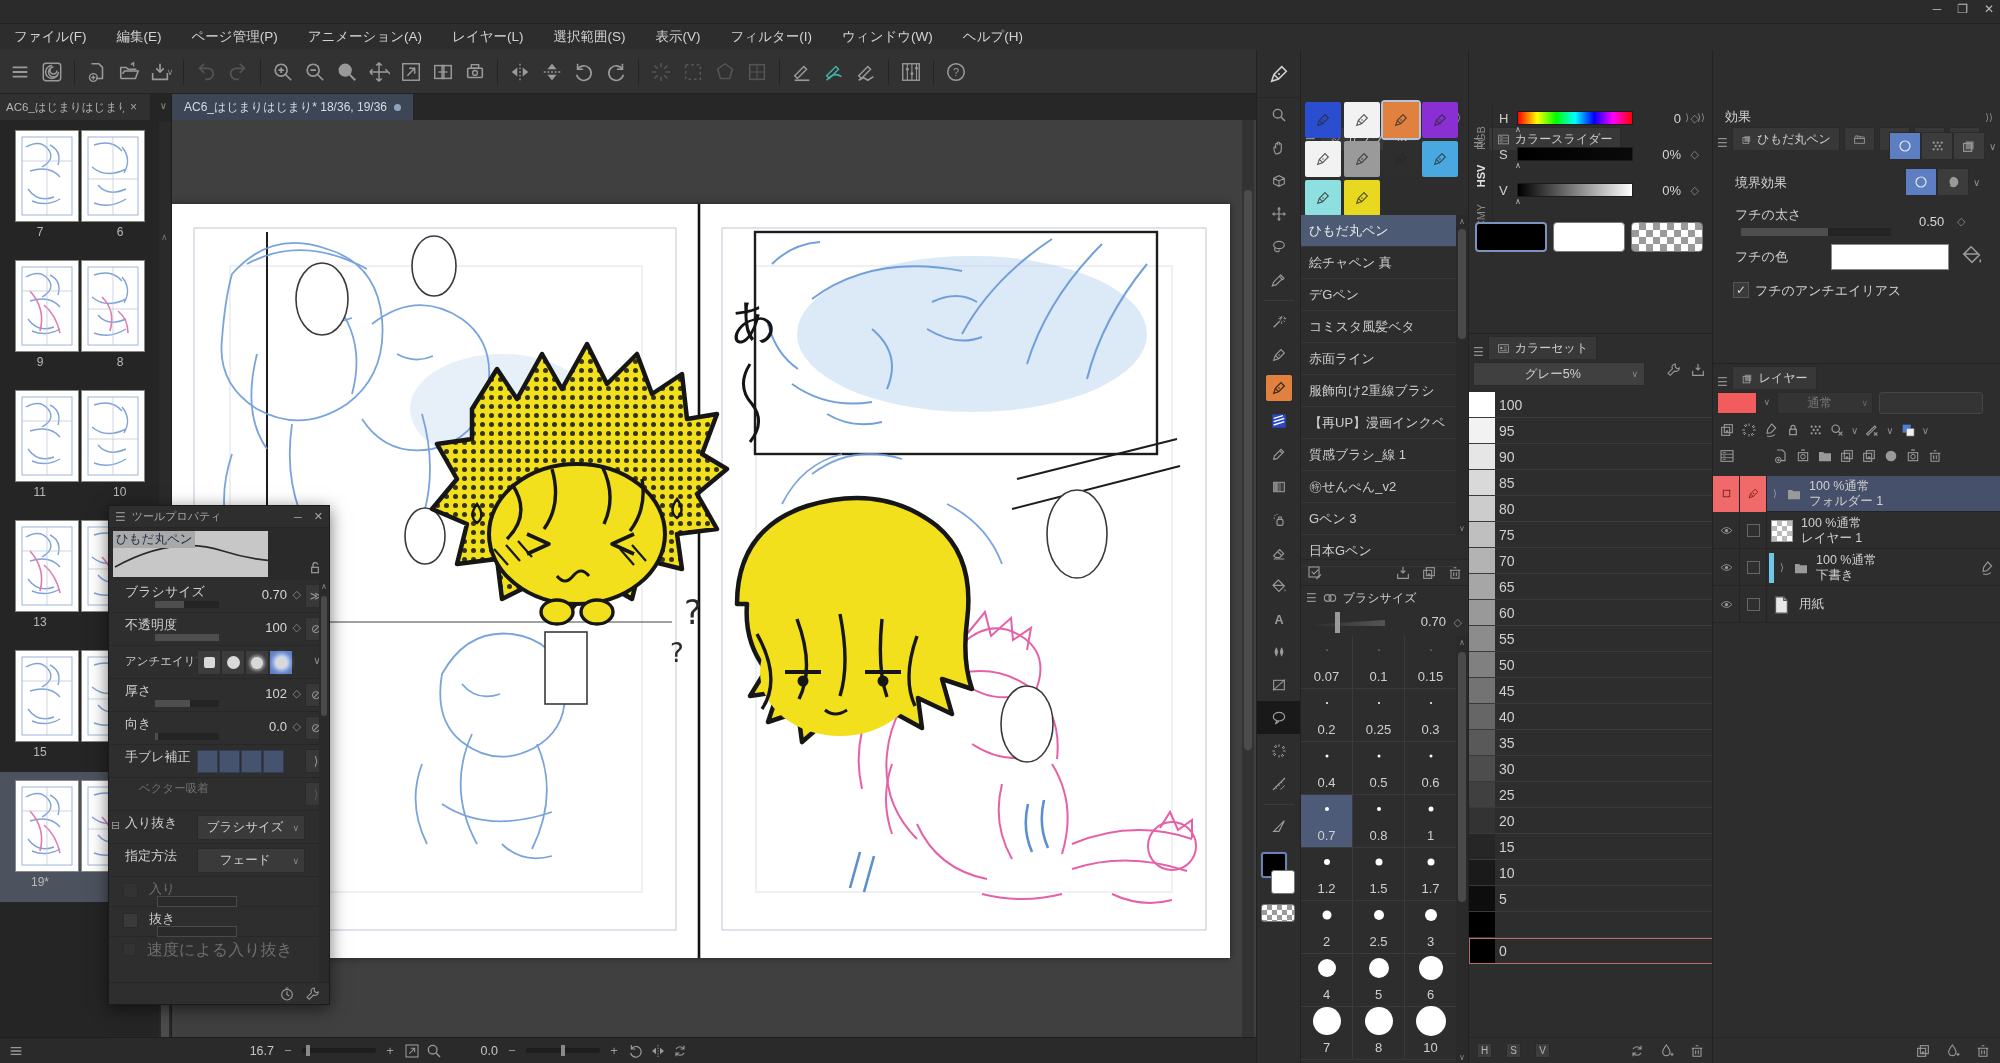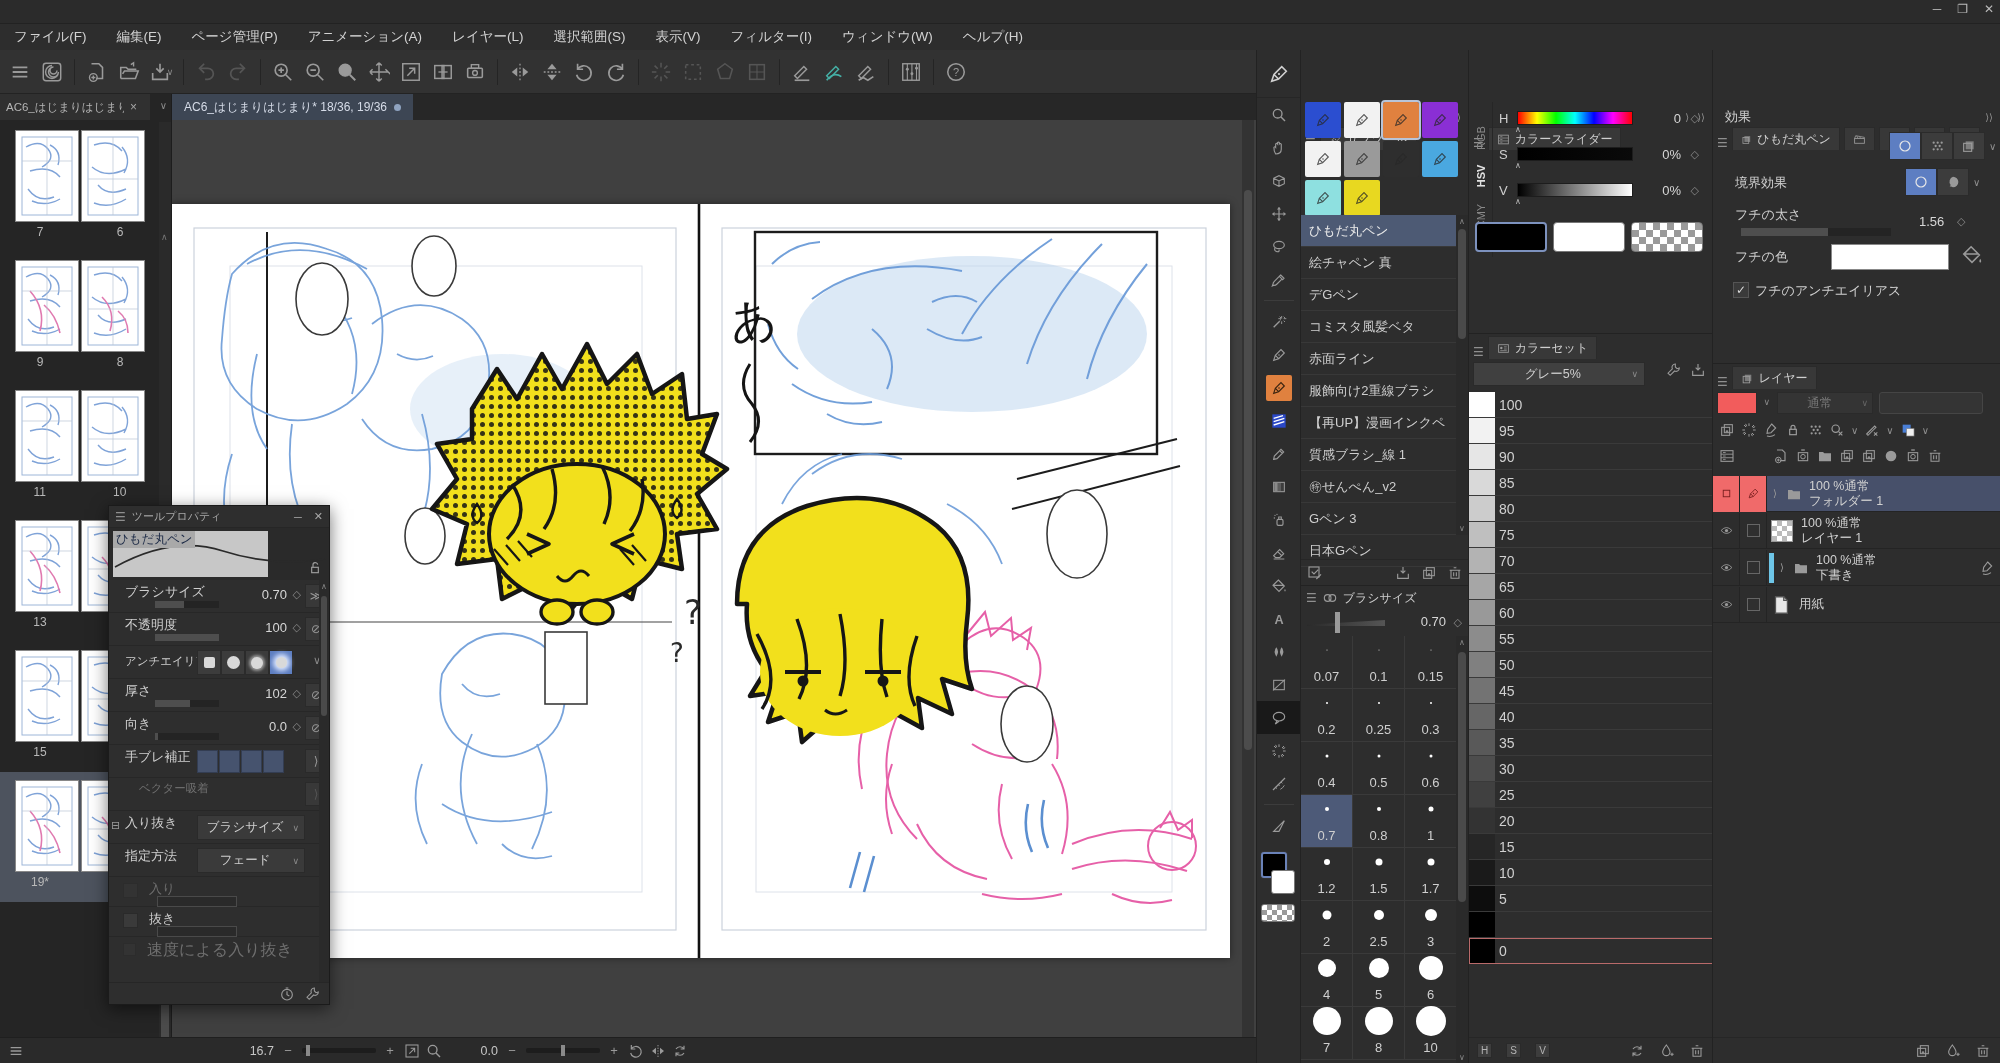--- a/index.html
+++ b/index.html
@@ -1875,21 +1875,21 @@
             <svg class="ic sm">
               <use href="#s-blob"></use>
             </svg>
           </div>
         <span class="chev" style="margin-left:4px">∨</span>
       </div>
       <div class="lp-lab" style="left:22px;top:104px">フチの太さ</div>
       <div class="lp-slider" style="left:28px;top:126px">
           <i></i>
         </div>
-      <div class="lp-val" style="left:206px;top:112px">1.56</div>
+      <div class="lp-val" style="left:206px;top:112px">0.50</div>
       <span class="lp-spin" style="left:244px;top:113px">◇</span>
       <div class="lp-lab" style="left:22px;top:146px">フチの色</div>
       <div class="lp-colorsw" style="left:118px;top:142px"></div>
       <svg class="ic" style="position:absolute;left:248px;top:142px">
           <use href="#s-fill"></use>
         </svg>
       <div class="lp-chk" style="left:20px;top:180px">
           <span>✓</span>
         </div>
       <div class="lp-lab" style="left:42px;top:180px">フチのアンチエイリアス</div>

